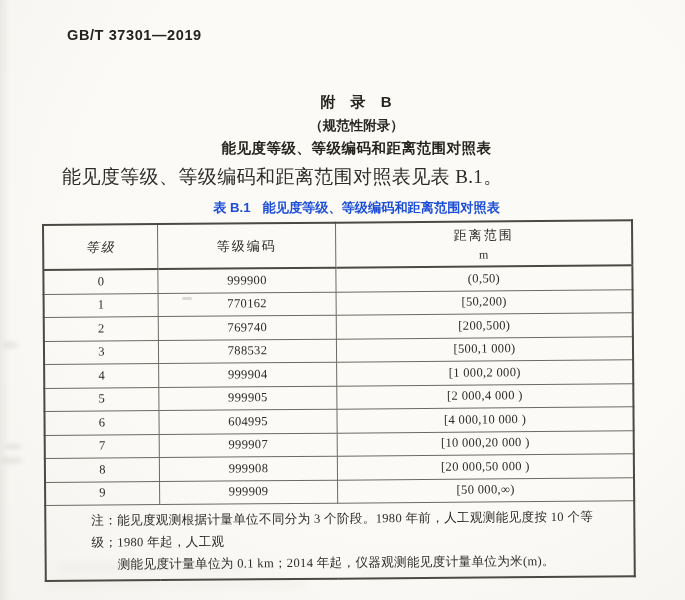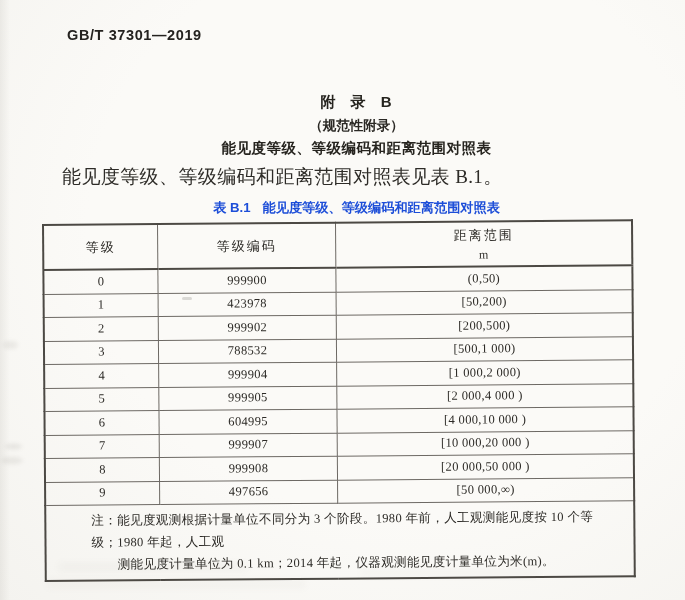--- a/index.html
+++ b/index.html
@@ -51,21 +51,21 @@
   table.vis th, table.vis td{
     border:1px solid #6d6964;
     text-align:center;vertical-align:middle;
     font-size:13px;color:#2d2b27;
     padding:0;
   }
   table.vis thead th{
     height:43px;font-weight:500;letter-spacing:2px;font-size:13px;
     border-bottom:2px solid #4c4944;background:transparent;
   }
-  .col-level{width:113px;}
+  .col-level{width:113px;font-style:italic;}
   .col-code{width:177px;}
   .col-range{width:295px;}
   .unit-line{font-size:12px;letter-spacing:0;margin-top:3px;font-family:"Liberation Serif",serif;}
   table.vis tbody td{height:22.5px;font-size:12.6px;letter-spacing:.3px;}
   td.range-cell{letter-spacing:.2px;}
   tr.note-row td{
     height:44px;text-align:left;font-size:12.3px;line-height:1.75;
     padding:4px 18px 4px 45px;letter-spacing:.2px;
     border-top:1.5px solid #55524c;
   }
@@ -111,26 +111,26 @@
       </tr>
     </thead>
     <tbody>
       <tr>
         <td class="level-cell">0</td>
         <td class="code-cell">999900</td>
         <td class="range-cell">(0,50)</td>
       </tr>
       <tr>
         <td class="level-cell">1</td>
-        <td class="code-cell">423978</td>
+        <td class="code-cell">770162</td>
         <td class="range-cell">[50,200)</td>
       </tr>
       <tr>
         <td class="level-cell">2</td>
-        <td class="code-cell">999902</td>
+        <td class="code-cell">769740</td>
         <td class="range-cell">[200,500)</td>
       </tr>
       <tr>
         <td class="level-cell">3</td>
         <td class="code-cell">788532</td>
         <td class="range-cell">[500,1 000)</td>
       </tr>
       <tr>
         <td class="level-cell">4</td>
         <td class="code-cell">999904</td>
@@ -151,21 +151,21 @@
         <td class="code-cell">999907</td>
         <td class="range-cell">[10 000,20 000 )</td>
       </tr>
       <tr>
         <td class="level-cell">8</td>
         <td class="code-cell">999908</td>
         <td class="range-cell">[20 000,50 000 )</td>
       </tr>
       <tr>
         <td class="level-cell">9</td>
-        <td class="code-cell">497656</td>
+        <td class="code-cell">999909</td>
         <td class="range-cell">[50 000,∞)</td>
       </tr>
       <tr class="note-row">
         <td colspan="3" class="note-cell">
           <div class="note-line1"><span>注：</span><span>能见度观测根据计量单位不同分为 3 个阶段。1980 年前，人工观测能见度按 10 个等级；1980 年起，人工观</span></div>
           <div class="note-line2">测能见度计量单位为 0.1 km；2014 年起，仪器观测能见度计量单位为米(m)。</div>
         </td>
       </tr>
     </tbody>
   </table>

